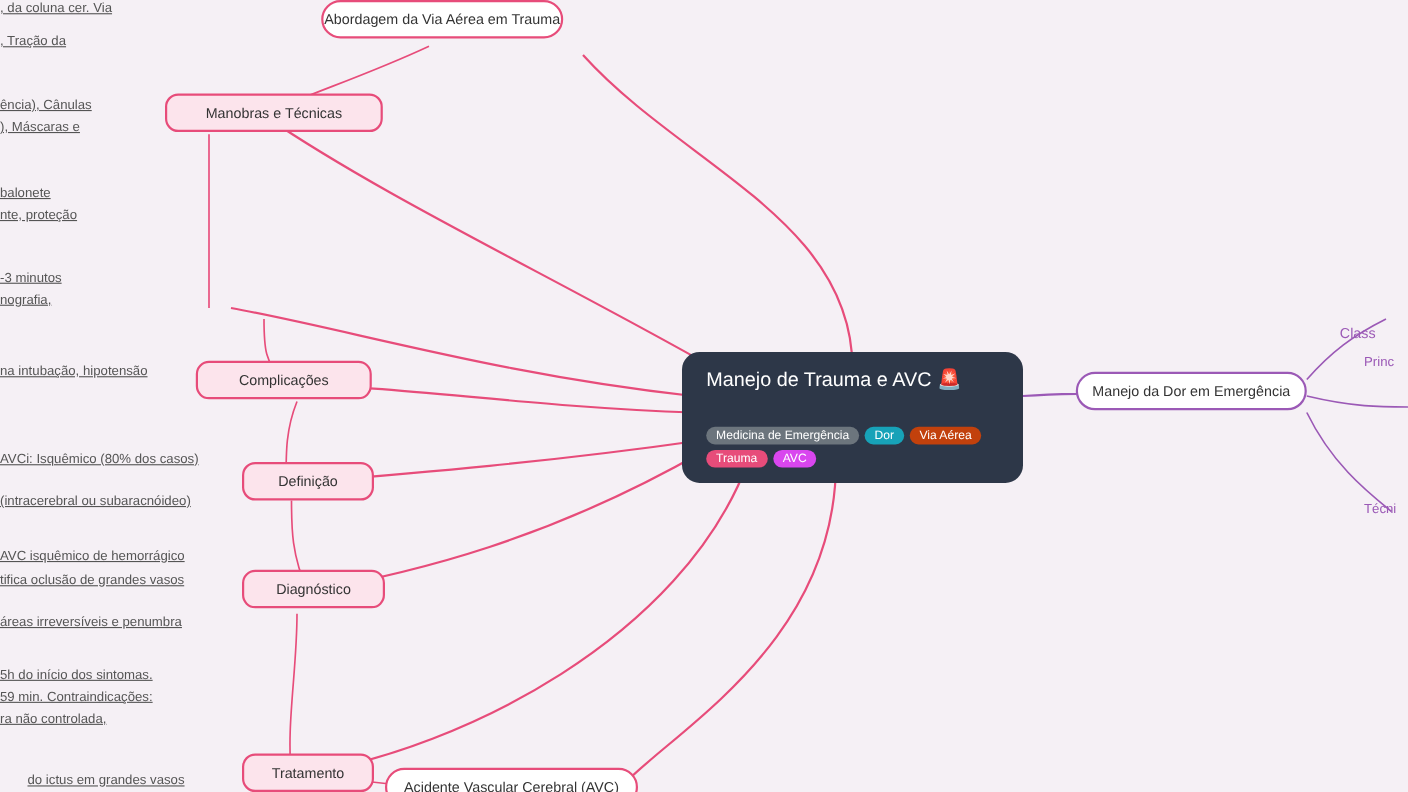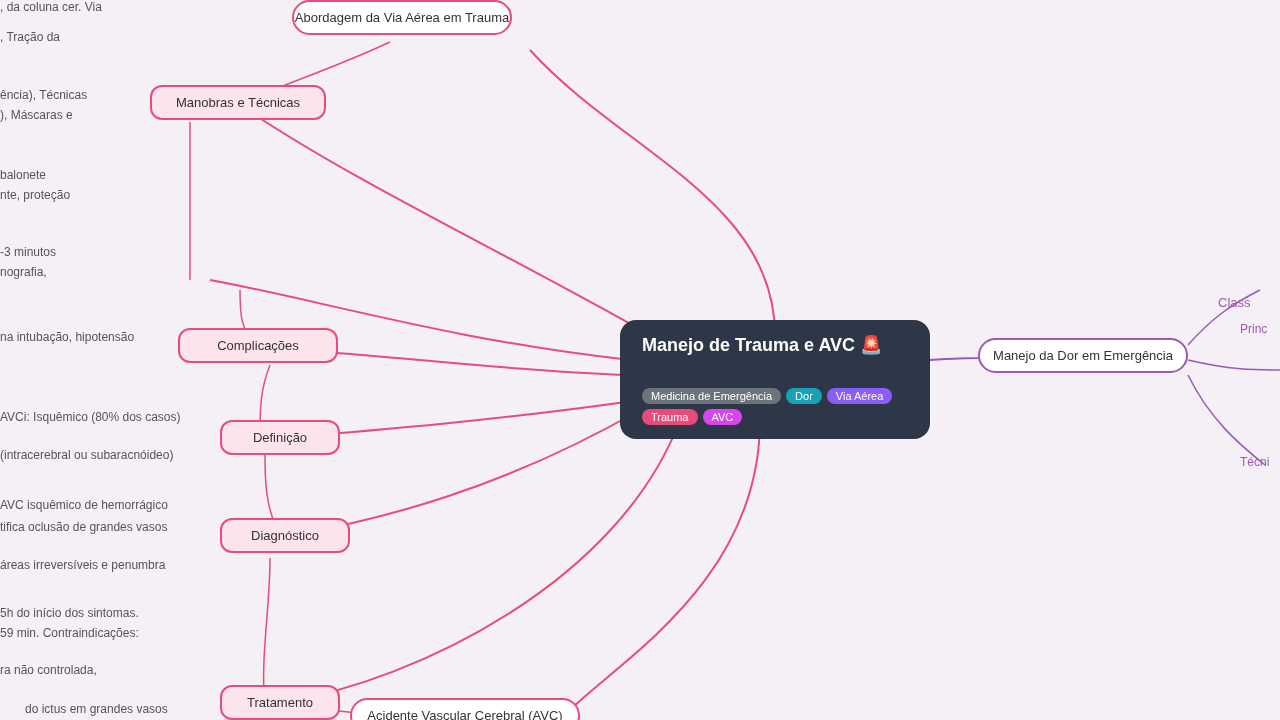--- a/index.html
+++ b/index.html
@@ -49,21 +49,21 @@
       display: flex;
       flex-direction: column;
       align-items: flex-start;
       width: 310px;
       left: 620px;
       top: 320px;
     }
 
     .node-central .title {
       font-size: 18px;
-      font-weight: 700;
+      font-weight: 400;
       color: #fff;
       margin-bottom: 8px;
     }
 
     .node-central .tags {
       display: flex;
       flex-wrap: wrap;
       gap: 5px;
       margin-top: 24px;
     }
@@ -71,21 +71,21 @@
     .tag {
       border-radius: 10px;
       padding: 2px 9px;
       font-size: 11px;
       font-weight: 500;
       color: #fff;
     }
 
     .tag-medicina { background: #6c757d; }
     .tag-dor { background: #17a2b8; }
-    .tag-via { background: #8b5cf6; text-align: center; }
+    .tag-via { background: #c2410c; text-align: center; }
     .tag-trauma { background: #e74c7a; }
     .tag-avc { background: #d946ef; }
 
     
     .node-outline-pink {
       background: #fff;
       border: 2px solid #e74c7a;
       color: #333;
       border-radius: 22px;
     }
@@ -106,21 +106,21 @@
       border-radius: 12px;
     }
 
     
     .n-abordagem {
       left: 292px; top: 0px;
       width: 220px;
     }
     .n-manobras {
       left: 150px; top: 85px;
-      width: 176px;
+      width: 198px;
       justify-content: center;
     }
     .n-pre-ox {
       left: 108px; top: 260px;
       width: 200px;
     }
     .n-complicacoes {
       left: 178px; top: 328px;
       width: 160px;
     }
@@ -147,20 +147,21 @@
       width: 210px;
     }
 
     
     .leaf {
       position: absolute;
       font-size: 12px;
       color: #555;
       max-width: 180px;
       text-align: left;
+      text-decoration: underline;
     }
 
     .leaf-1 { left: 0; top: 0; }
     .leaf-2 { left: 0; top: 30px; }
     .leaf-3 { left: 0; top: 88px; max-width: 120px; }
     .leaf-4 { left: 0; top: 108px; max-width: 120px; }
     .leaf-5 { left: 0; top: 168px; }
     .leaf-6 { left: 0; top: 188px; }
     .leaf-7 { left: 0; top: 245px; }
     .leaf-8 { left: 0; top: 265px; }
@@ -205,35 +206,35 @@
 
     <path d="M 265,455 C 265,480 265,505 280,538" fill="none" stroke="#e74c7a" stroke-width="1.5"></path>
 
     <path d="M 270,558 C 270,610 260,660 265,705" fill="none" stroke="#e74c7a" stroke-width="1.5"></path>
 
     <path d="M 330,710 C 370,715 400,716 420,716" fill="none" stroke="#e74c7a" stroke-width="1.5"></path>
   </svg>
 
   <div class="leaf leaf-1">, da coluna cer. Via</div>
   <div class="leaf leaf-2">, Tração da</div>
-  <div class="leaf leaf-3">ência), Técnicas</div>
+  <div class="leaf leaf-3">ência), Cânulas</div>
   <div class="leaf leaf-4">), Máscaras e</div>
   <div class="leaf leaf-5">balonete</div>
   <div class="leaf leaf-6">nte, proteção</div>
   <div class="leaf leaf-7">-3 minutos</div>
   <div class="leaf leaf-8">nografia,</div>
   <div class="leaf" style="left:0;top:330px;max-width:185px;">na intubação, hipotensão</div>
   <div class="leaf" style="left:0;top:410px;max-width:215px;">AVCi: Isquêmico (80% dos casos)</div>
   <div class="leaf" style="left:0;top:448px;max-width:215px;">(intracerebral ou subaracnóideo)</div>
   <div class="leaf" style="left:0;top:498px;max-width:215px;">AVC isquêmico de hemorrágico</div>
   <div class="leaf" style="left:0;top:520px;max-width:215px;">tifica oclusão de grandes vasos</div>
   <div class="leaf" style="left:0;top:558px;max-width:215px;">áreas irreversíveis e penumbra</div>
   <div class="leaf" style="left:0;top:606px;max-width:215px;">5h do início dos sintomas.</div>
   <div class="leaf" style="left:0;top:626px;max-width:215px;">59 min. Contraindicações:</div>
-  <div class="leaf" style="left:0;top:663px;max-width:215px;">ra não controlada,</div>
+  <div class="leaf" style="left:0;top:646px;max-width:215px;">ra não controlada,</div>
   <div class="leaf" style="left:0;top:702px;max-width:215px;margin-left:25px;">do ictus em grandes vasos</div>
 
   <div class="node node-outline-pink n-abordagem">
     <span>Abordagem da Via Aérea em Trauma</span>
   </div>
 
   <div class="node node-branch-pink n-manobras">
     <span>Manobras e Técnicas</span>
   </div>
 

